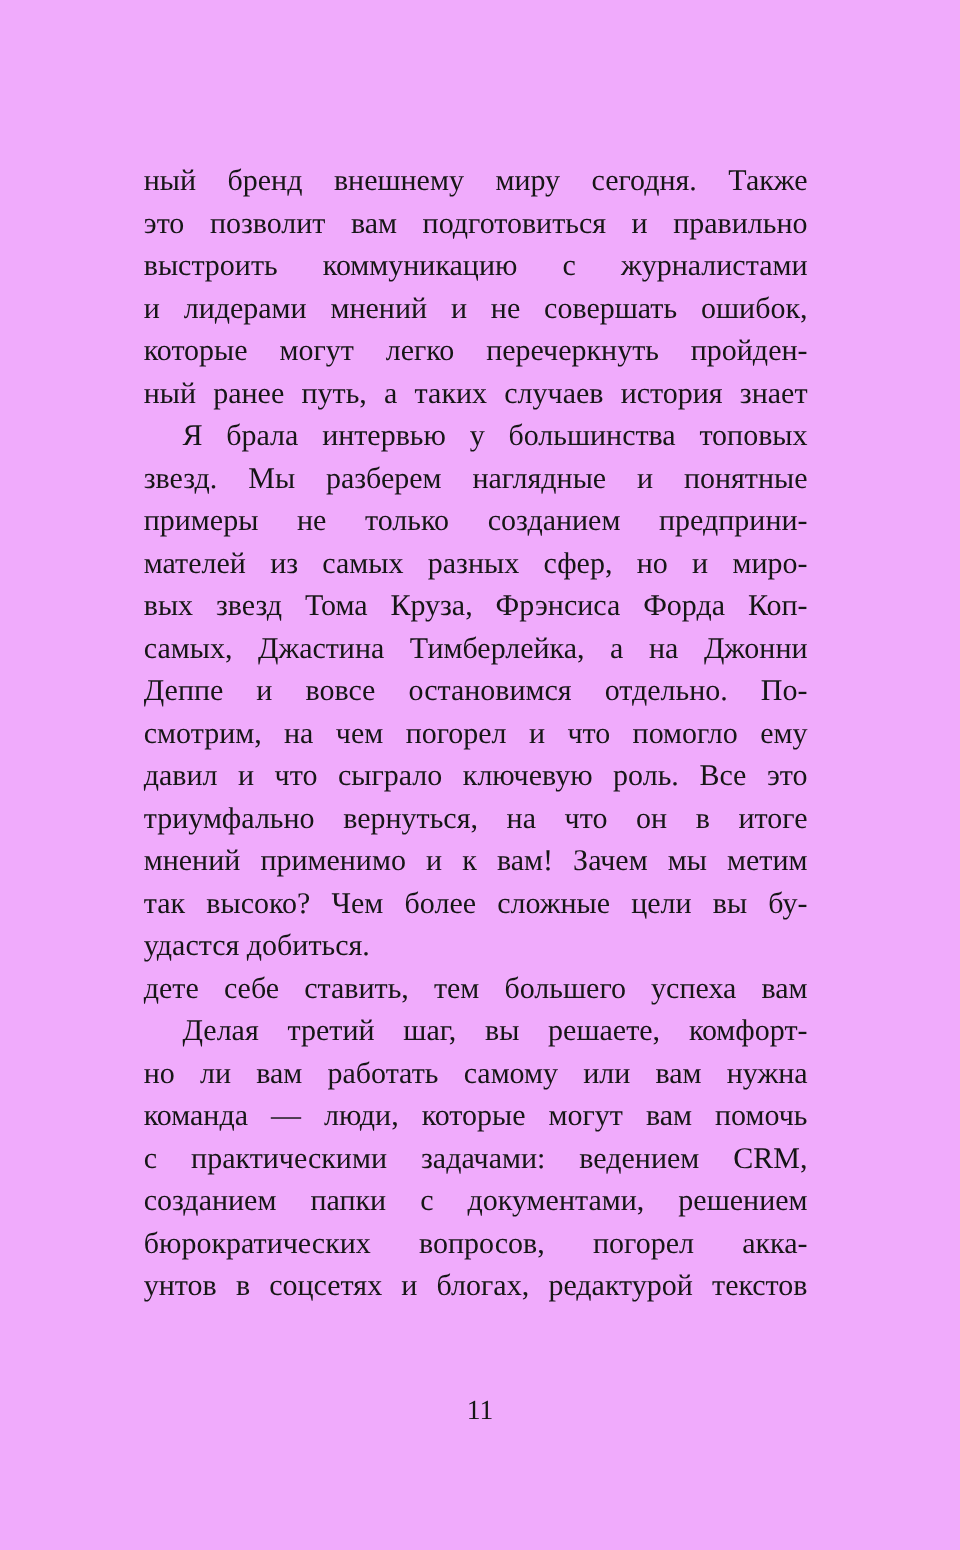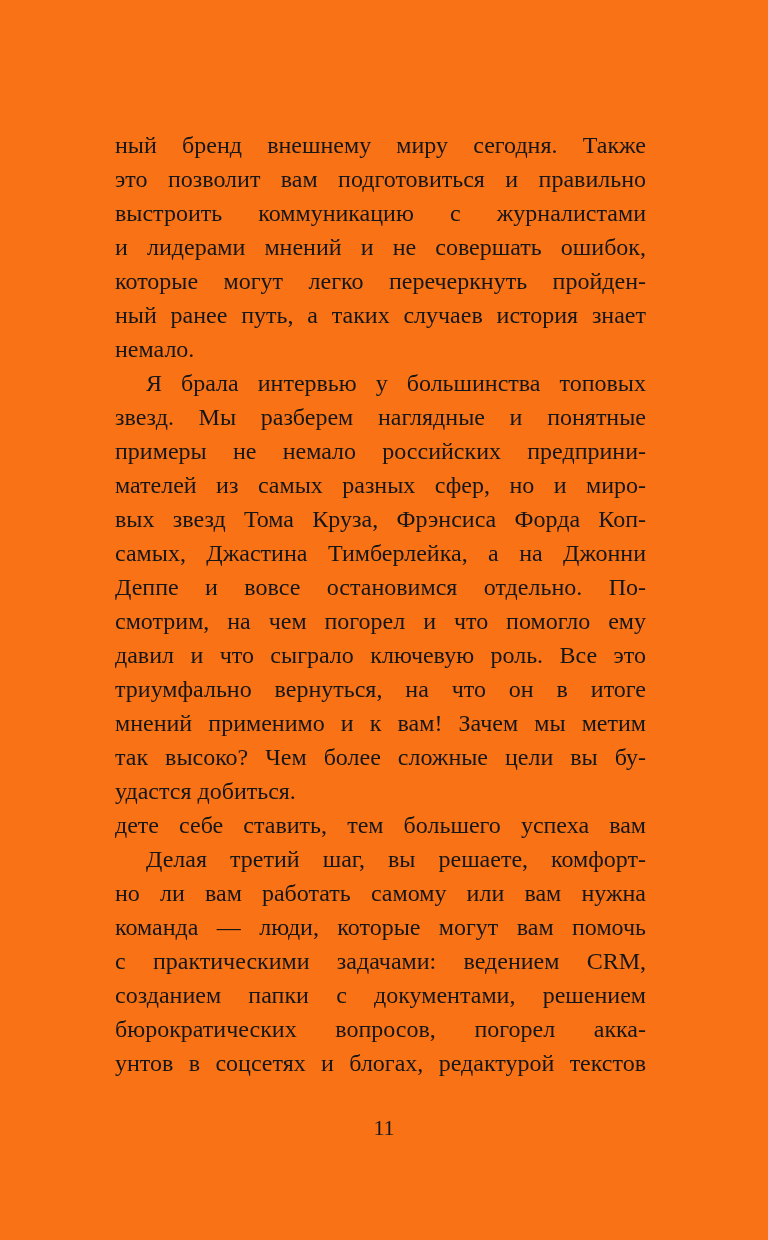--- a/index.html
+++ b/index.html
@@ -4,21 +4,21 @@
 <style>
   html, body {
     margin: 0;
     padding: 0;
     background: #ffffff;
   }
   .page {
     position: relative;
     width: 768px;
     height: 1240px;
-    background: #f97316;
+    background: #f0abfc;
     overflow: hidden;
     font-family: "Liberation Serif", serif;
     color: #161616;
   }
   .textblock {
     position: absolute;
     left: 115px;
     top: 128px;
     width: 531px;
     font-size: 24px;
@@ -61,27 +61,26 @@
 
   <div class="textblock">
 
     <div class="paragraph">
       <div class="line">ный бренд внешнему миру сегодня. Также</div>
       <div class="line">это позволит вам подготовиться и правильно</div>
       <div class="line">выстроить коммуникацию с журналистами</div>
       <div class="line">и лидерами мнений и не совершать ошибок,</div>
       <div class="line">которые могут легко перечеркнуть пройден-</div>
       <div class="line">ный ранее путь, а таких случаев история знает</div>
-      <div class="line end">немало.</div>
     </div>
 
     <div class="paragraph">
       <div class="line indent">Я брала интервью у большинства топовых</div>
       <div class="line">звезд. Мы разберем наглядные и понятные</div>
-      <div class="line">примеры не немало российских предприни-</div>
+      <div class="line">примеры не только созданием предприни-</div>
       <div class="line">мателей из самых разных сфер, но и миро-</div>
       <div class="line">вых звезд Тома Круза, Фрэнсиса Форда Коп-</div>
       <div class="line">самых, Джастина Тимберлейка, а на Джонни</div>
       <div class="line">Деппе и вовсе остановимся отдельно. По-</div>
       <div class="line">смотрим, на чем погорел и что помогло ему</div>
       <div class="line">давил и что сыграло ключевую роль. Все это</div>
       <div class="line">триумфально вернуться, на что он в итоге</div>
       <div class="line">мнений применимо и к вам! Зачем мы метим</div>
       <div class="line">так высоко? Чем более сложные цели вы бу-</div>
       <div class="line end">удастся добиться.</div>

